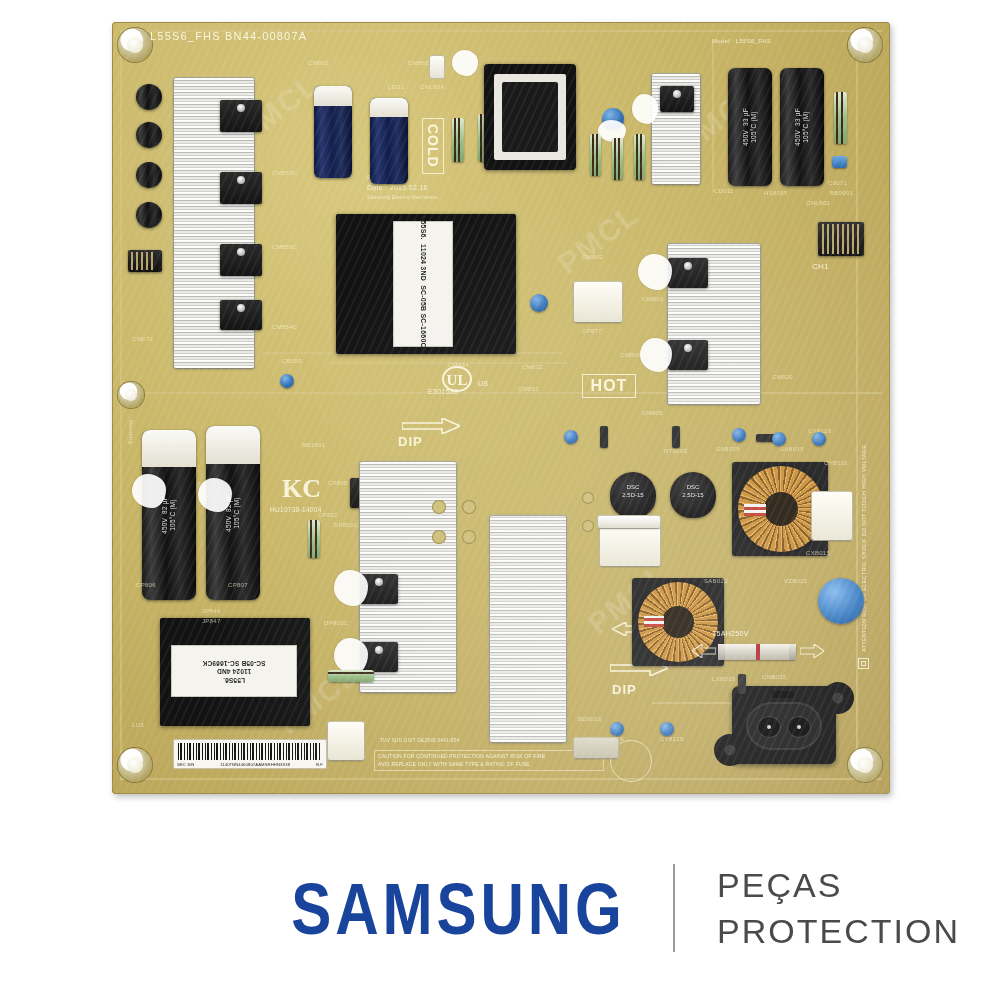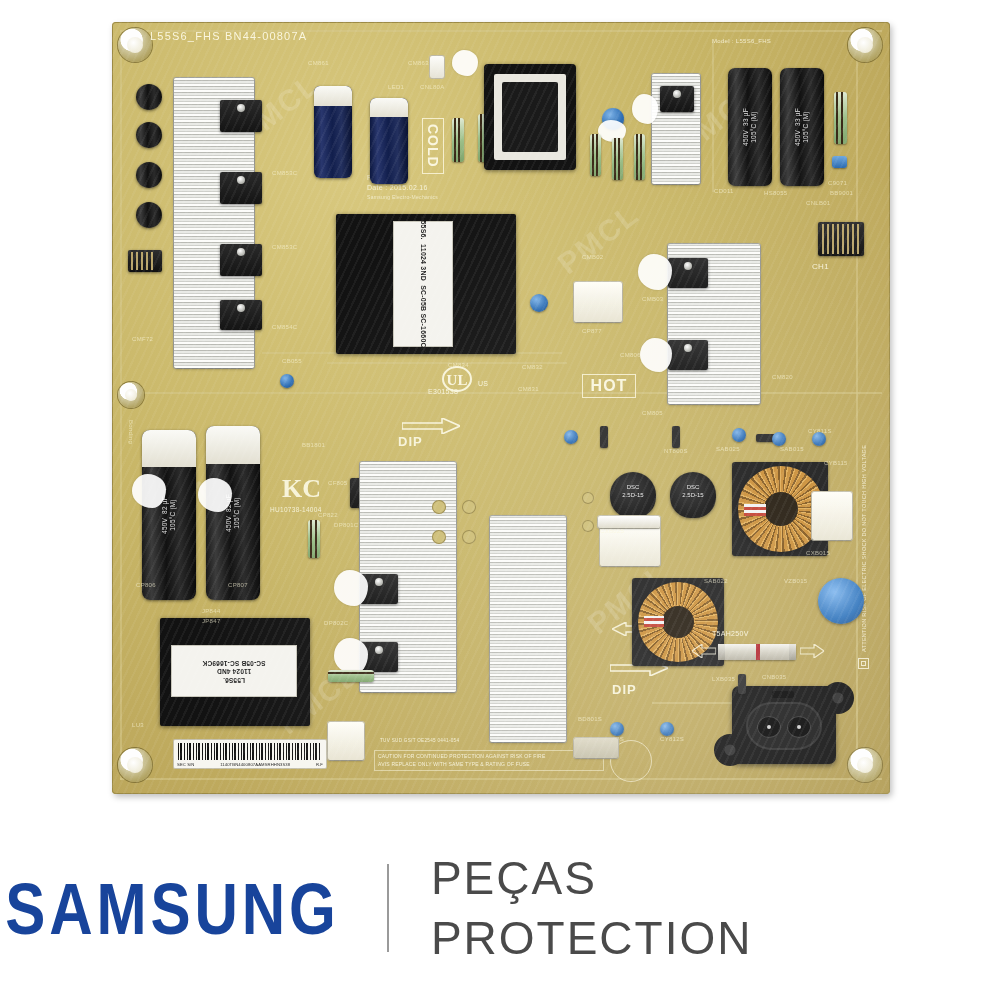--- a/index.html
+++ b/index.html
@@ -163,27 +163,27 @@
   .attention{position:absolute;writing-mode:vertical-rl;transform:rotate(180deg);
     color:rgba(252,249,228,.8);font-size:5.5px;letter-spacing:.3px;line-height:1.5;}
   .kc{position:absolute;color:rgba(252,249,228,.9);font-size:26px;font-weight:bold;
       font-family:"Liberation Serif", serif;}
 
   .wm{position:absolute;color:rgba(255,255,255,.16);font-size:30px;font-weight:bold;
       letter-spacing:2px;transform:rotate(-38deg);pointer-events:none;}
 
   
   #brand{position:absolute;left:0;top:816px;width:960px;height:184px;
-    display:flex;align-items:center;justify-content:flex-start;gap:42px;background:#fff;}
+    display:flex;align-items:center;justify-content:flex-end;gap:42px;background:#fff;}
   #samsung-logo{font-family:"Liberation Sans", sans-serif;font-weight:bold;
     font-size:62px;letter-spacing:4px;color:#18449b;
     transform:scaleY(1.18) scaleX(.97);}
   #brand-divider{width:2px;height:88px;background:#9a9a9a;}
   #brand-text{display:flex;flex-direction:column;gap:6px;
-    font-size:46px;color:#4a4a4a;letter-spacing:2px;line-height:1.18;}
+    font-size:34px;color:#4a4a4a;letter-spacing:2px;line-height:1.18;}
 </style>
 </head>
 <body>
 
 <div id="board-wrap">
   <div class="pcb">
 
     <div class="trace" style="left:8px;top:8px;width:762px;height:2px;"></div>
     <div class="trace" style="left:8px;top:370px;width:762px;height:2px;"></div>
     <div class="trace" style="left:8px;top:756px;width:762px;height:2px;"></div>

